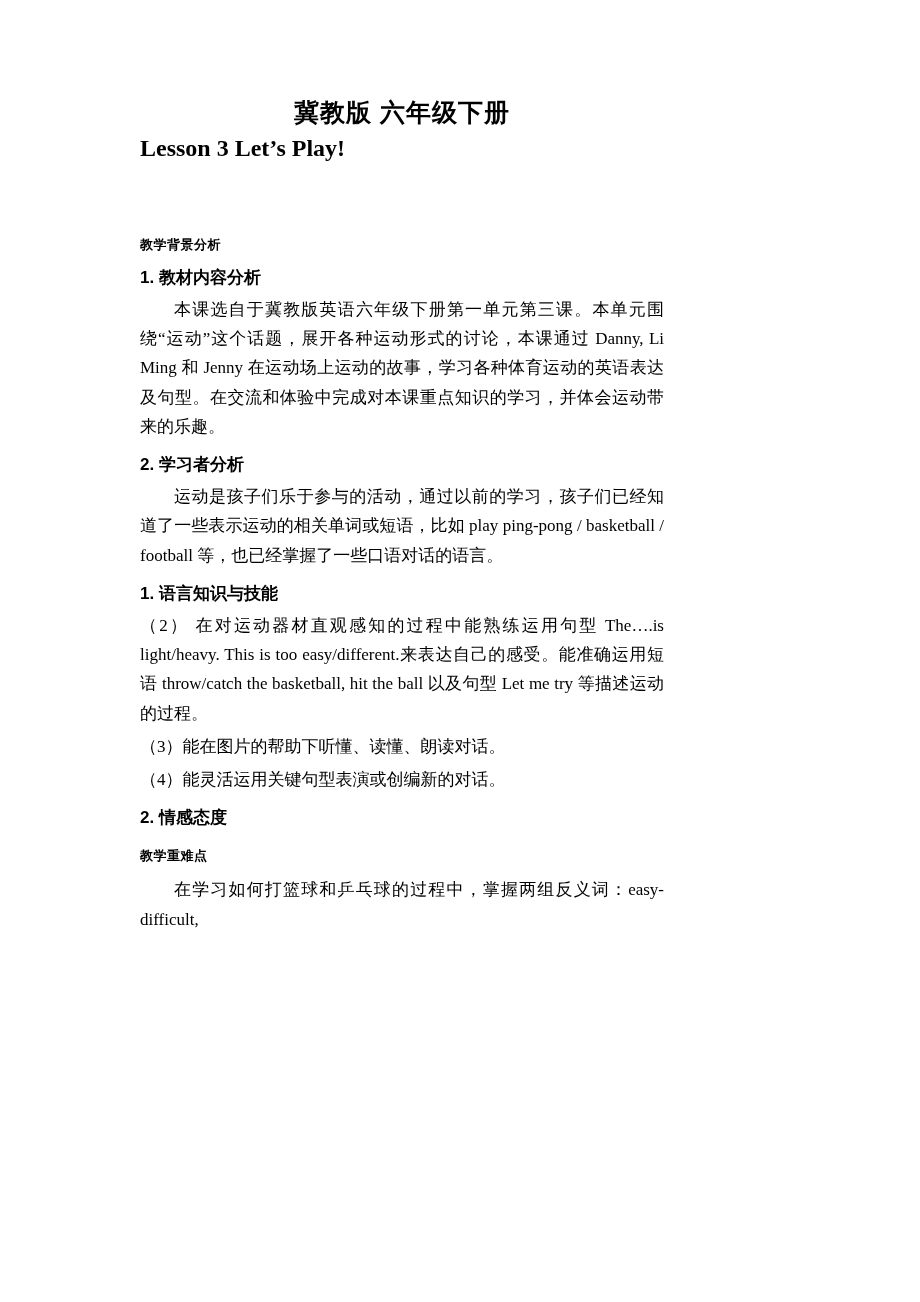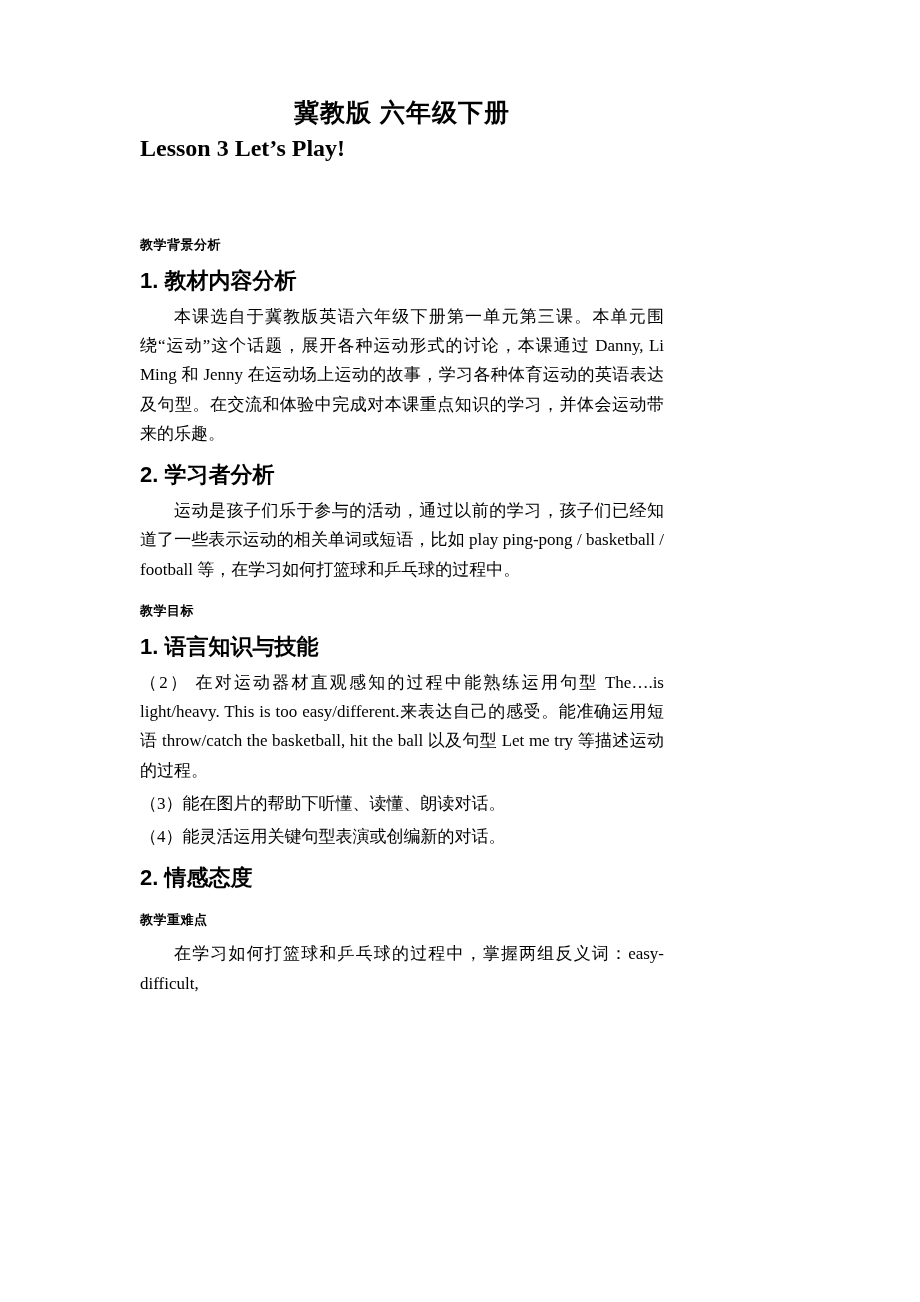--- a/index.html
+++ b/index.html
@@ -40,21 +40,21 @@
   h2.section {
     font-family: "Liberation Sans", sans-serif;
     font-weight: bold;
     font-size: 13px;
     margin: 18px 0 10px 0;
     letter-spacing: 0.5px;
   }
   h3.subsection {
     font-family: "Liberation Sans", sans-serif;
     font-weight: bold;
-    font-size: 22px;
+    font-size: 17px;
     margin: 12px 0 6px 0;
   }
   p.body {
     font-size: 17px;
     line-height: 1.72;
     margin: 4px 0 2px 0;
     text-align: justify;
     text-justify: inter-ideograph;
   }
   p.indent {
@@ -70,23 +70,22 @@
   <div class="doc-title-line2">Lesson 3 Let’s Play!</div>
 
   <div class="spacer-lg"></div>
 
   <h2 class="section">教学背景分析</h2>
 
   <h3 class="subsection">1.  教材内容分析</h3>
   <p class="body indent">本课选自于冀教版英语六年级下册第一单元第三课。本单元围绕“运动”这个话题，展开各种运动形式的讨论，本课通过 Danny, Li Ming 和 Jenny 在运动场上运动的故事，学习各种体育运动的英语表达及句型。在交流和体验中完成对本课重点知识的学习，并体会运动带来的乐趣。</p>
 
   <h3 class="subsection">2.  学习者分析</h3>
-  <p class="body indent">运动是孩子们乐于参与的活动，通过以前的学习，孩子们已经知道了一些表示运动的相关单词或短语，比如 play ping-pong / basketball / football 等，在学习如何打篮球和乒乓球的过程中。</p>
+  <p class="body indent">运动是孩子们乐于参与的活动，通过以前的学习，孩子们已经知道了一些表示运动的相关单词或短语，比如 play ping-pong / basketball / football 等，也已经掌握了一些口语对话的语言。</p>
 
-  <h2 class="section">教学目标</h2>
 
   <h3 class="subsection">1.   语言知识与技能</h3>
   <p class="body">（2）  在对运动器材直观感知的过程中能熟练运用句型 The….is light/heavy. This is too easy/different.来表达自己的感受。能准确运用短语 throw/catch the basketball, hit the ball 以及句型 Let me try 等描述运动的过程。</p>
   <p class="body">（3）能在图片的帮助下听懂、读懂、朗读对话。</p>
   <p class="body">（4）能灵活运用关键句型表演或创编新的对话。</p>
 
   <h3 class="subsection">2.  情感态度</h3>
 
   <h2 class="section">教学重难点</h2>
 

